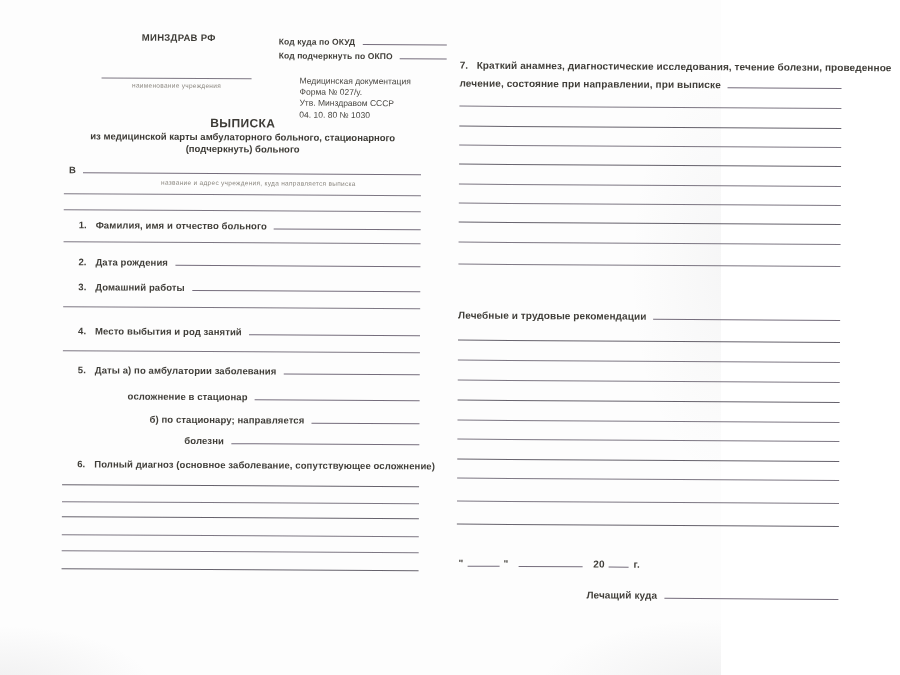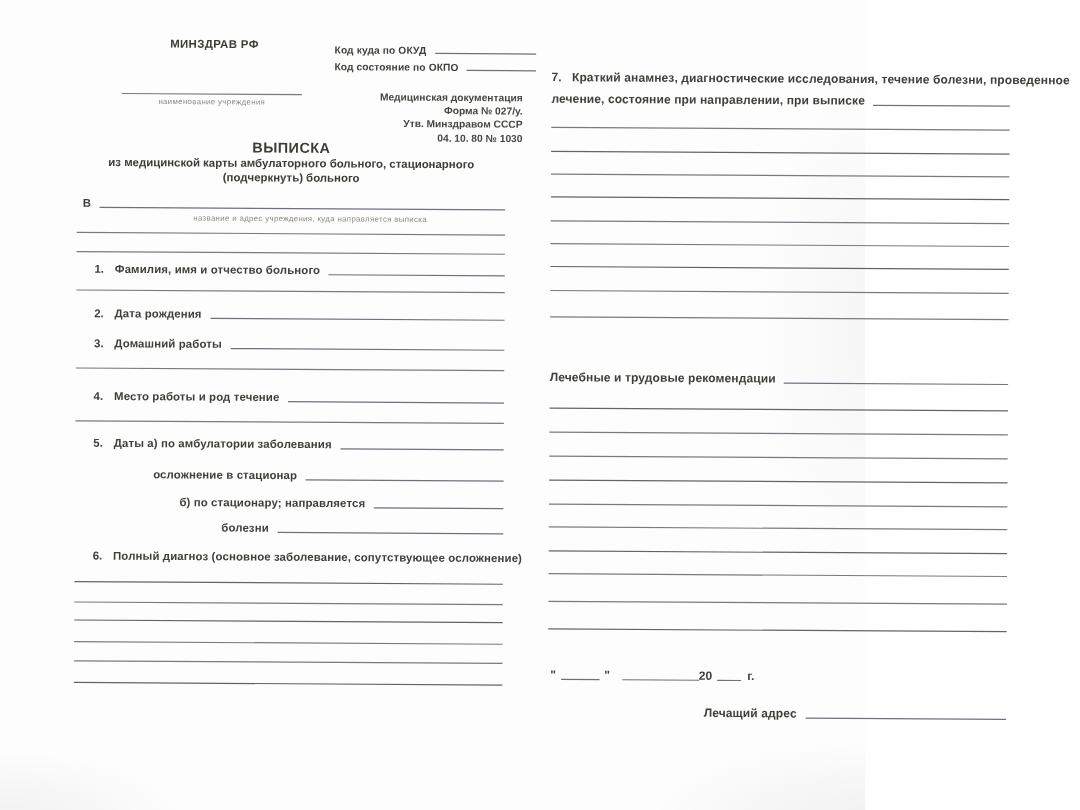--- a/index.html
+++ b/index.html
@@ -55,23 +55,23 @@
     font-weight: 400;
     color: #8a867f;
     text-align: center;
     letter-spacing: 0.3px;
     white-space: nowrap;
   }
   .header-bold { position: absolute; font-size: 9.5px; font-weight: 700; letter-spacing: 0.3px; }
   .codes-row { font-size: 8.5px; height: 13px; }
   .doc-block {
     position: absolute;
-    text-align: right;
+    text-align: left;
     font-size: 8.5px;
-    font-weight: 700;
+    font-weight: 400;
     line-height: 11.2px;
     color: #474540;
   }
   .center-block { position: absolute; text-align: center; }
   .title-main { font-size: 12px; font-weight: 700; letter-spacing: 0.4px; }
   .title-sub { font-size: 9.5px; font-weight: 600; }
   .seg {
     display: inline-block;
     border-bottom: 1px solid #756d7c;
     height: 1px;
@@ -85,21 +85,21 @@
 <div class="scan-bg">
   <div class="sheet">
 
     <div class="header-bold" style="left:140px; top:33px;">МИНЗДРАВ РФ</div>
 
     <div class="row codes-row" style="left:277px; top:34px; width:168px;">
       <span>Код куда по ОКУД</span>
       <span class="fill"></span>
     </div>
     <div class="row codes-row" style="left:277px; top:48px; width:168px;">
-      <span>Код состояние по ОКПО</span>
+      <span>Код подчеркнуть по ОКПО</span>
       <span class="fill"></span>
     </div>
 
     <div class="rule" style="left:100px; top:79px; width:150px;"></div>
     <div class="caption" style="left:78px; top:83px; width:194px;">наименование учреждения</div>
 
     <div class="doc-block" style="left:298px; top:76px; width:136px;">
       <div>Медицинская документация</div>
       <div>Форма №  027/у.</div>
       <div>Утв. Минздравом СССР</div>
@@ -133,21 +133,21 @@
 
     <div class="row" style="left:78px; top:280px; width:342px;">
       <span class="num">3.</span>
       <span>Домашний работы</span>
       <span class="fill"></span>
     </div>
     <div class="rule" style="left:63px; top:308px; width:357px;"></div>
 
     <div class="row" style="left:78px; top:324px; width:342px;">
       <span class="num">4.</span>
-      <span>Место работы и род течение</span>
+      <span>Место выбытия и род занятий</span>
       <span class="fill"></span>
     </div>
     <div class="rule" style="left:63px; top:352px; width:357px;"></div>
 
     <div class="row" style="left:78px; top:363px; width:342px;">
       <span class="num">5.</span>
       <span>Даты а) по амбулатории заболевания</span>
       <span class="fill"></span>
     </div>
     <div class="row" style="left:128px; top:389px; width:292px;">
@@ -205,24 +205,24 @@
     <div class="rule dark" style="left:458px; top:458px; width:382px;"></div>
     <div class="rule" style="left:458px; top:477px; width:382px;"></div>
     <div class="rule" style="left:458px; top:500px; width:382px;"></div>
     <div class="rule dark" style="left:458px; top:523px; width:382px;"></div>
 
     <div class="row" style="left:460px; top:554px; width:370px; font-size:10px;">
       <span>"</span>
       <span class="seg" style="width:32px; margin-left:4px;"></span>
       <span style="margin-left:4px;">"</span>
       <span class="seg" style="width:64px; margin-left:10px;"></span>
-      <span style="">20</span>
+      <span style="margin-left:11px;">20</span>
       <span class="seg" style="width:20px; margin-left:4px;"></span>
       <span style="margin-left:5px;">г.</span>
     </div>
 
     <div class="row" style="left:588px; top:585px; width:252px; font-size:10px;">
-      <span>Лечащий адрес</span>
+      <span>Лечащий куда</span>
       <span class="fill"></span>
     </div>
 
   </div>
 </div>
 
 </body></html>

